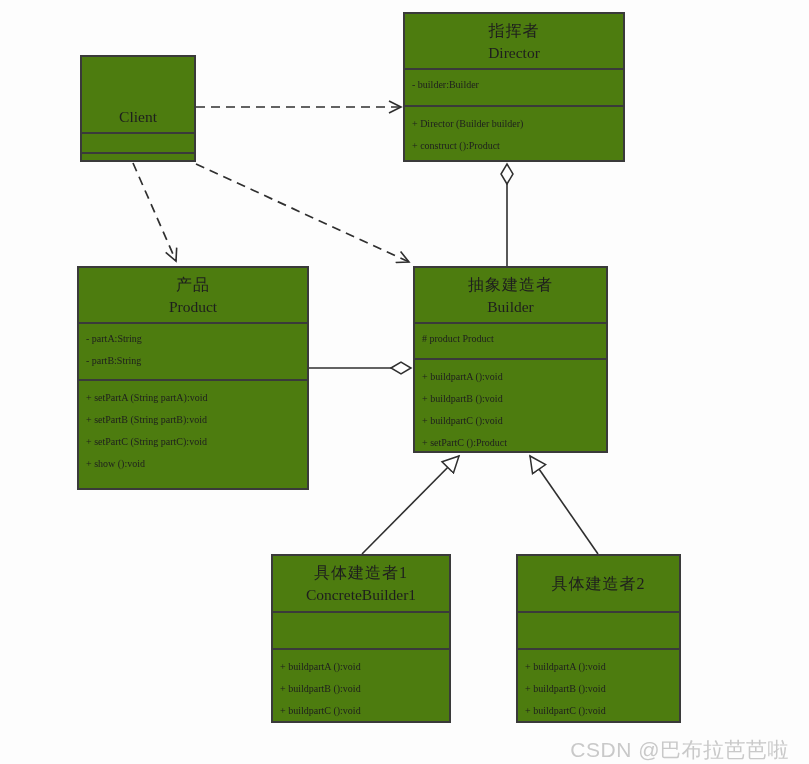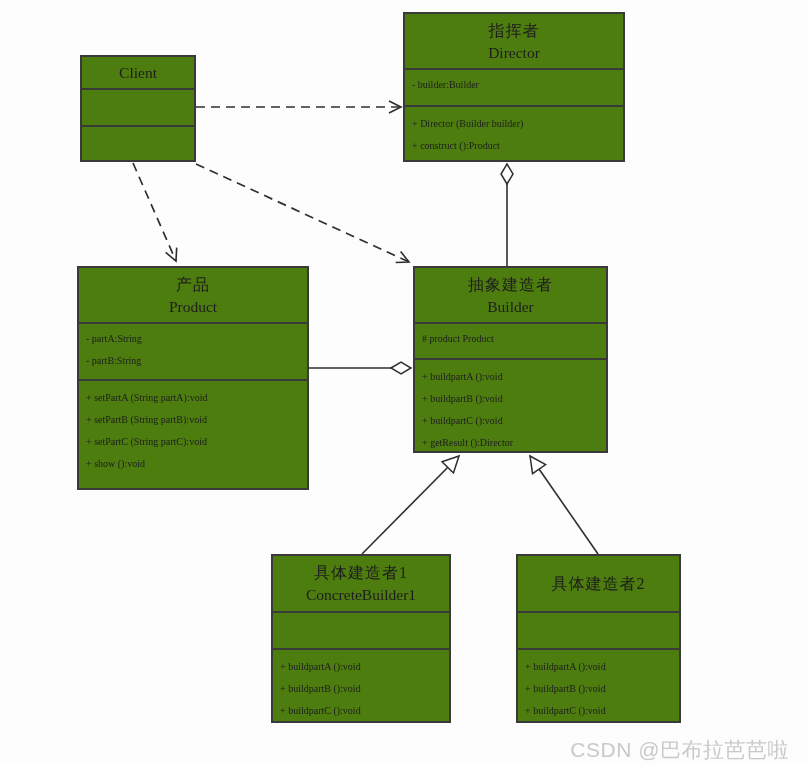--- a/index.html
+++ b/index.html
@@ -13,21 +13,21 @@
     position:absolute; background:#4d7c0f;
     border:2px solid #3a3a3a; box-sizing:border-box;
     display:flex; flex-direction:column;
   }
   .title {
     flex:none; display:flex; flex-direction:column;
     justify-content:center; text-align:center; box-sizing:border-box;
   }
   .title .zh { font-size:16px; line-height:23px; letter-spacing:1px; }
   .title .en { font-size:15.5px; line-height:22px; }
-  .title.single { font-size:15.5px; }
+  .title.single { font-size:15.5px;margin-top:44px; }
   .compartment {
     border-top:2px solid #3a3a3a; box-sizing:border-box;
     padding:4px 5px 0 7px; overflow:hidden;
   }
   .compartment.methods { padding-top:6px; }
   .compartment.grow { flex:1; }
   .member { font-size:10px; line-height:22px; white-space:nowrap; }
   svg.rel { position:absolute; left:0; top:0; pointer-events:none; }
   .watermark {
     position:absolute; top:736px; right:20px;
@@ -107,21 +107,21 @@
       <div class="zh">抽象建造者</div>
       <div class="en">Builder</div>
     </div>
     <div class="compartment" style="height:36px;">
         <div class="member"># product Product</div>
       </div>
     <div class="compartment methods grow">
         <div class="member">+ buildpartA ():void</div>
         <div class="member">+ buildpartB ():void</div>
         <div class="member">+ buildpartC ():void</div>
-        <div class="member">+ getResult ():Director</div>
+        <div class="member">+ setPartC ():Product</div>
       </div>
   </div>
 
   <div class="uml-class" style="left:271px; top:554px; width:180px; height:169px;">
     <div class="title" style="height:55px;">
       <div class="zh">具体建造者1</div>
       <div class="en">ConcreteBuilder1</div>
     </div>
     <div class="compartment" style="height:37px;"></div>
     <div class="compartment methods grow">

